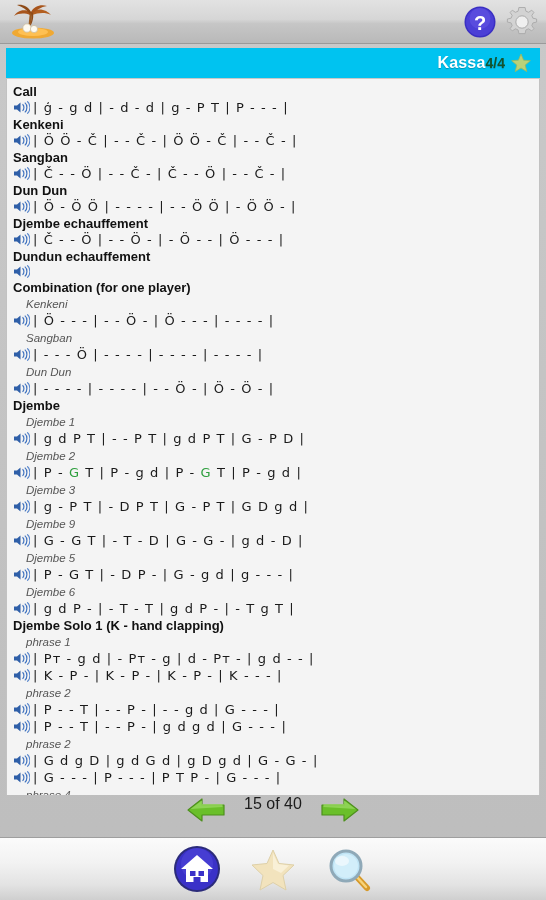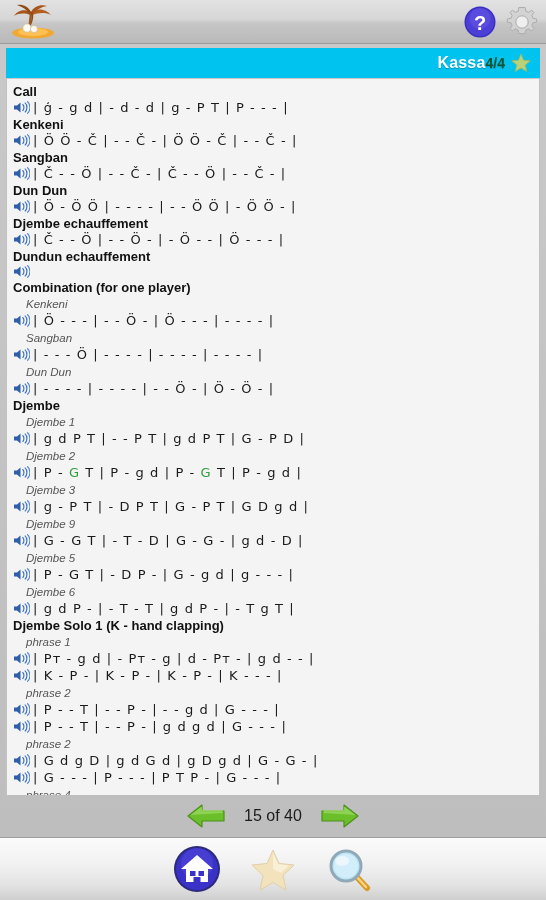--- a/index.html
+++ b/index.html
@@ -140,21 +140,21 @@
     letter-spacing: 1.1px;
     white-space: pre;
   }
   .notation .g { color: #2e9f3e; }
 
   
   .pager {
     flex: 0 0 42px;
     height: 42px;
     display: flex;
-    align-items: center;
+    align-items: flex-start;
     justify-content: center;
     gap: 17px;
     background: transparent;
   }
   .pager-text {
     font-size: 16px;
     color: #1c1c1c;
   }
   .arrow {
     width: 42px;

